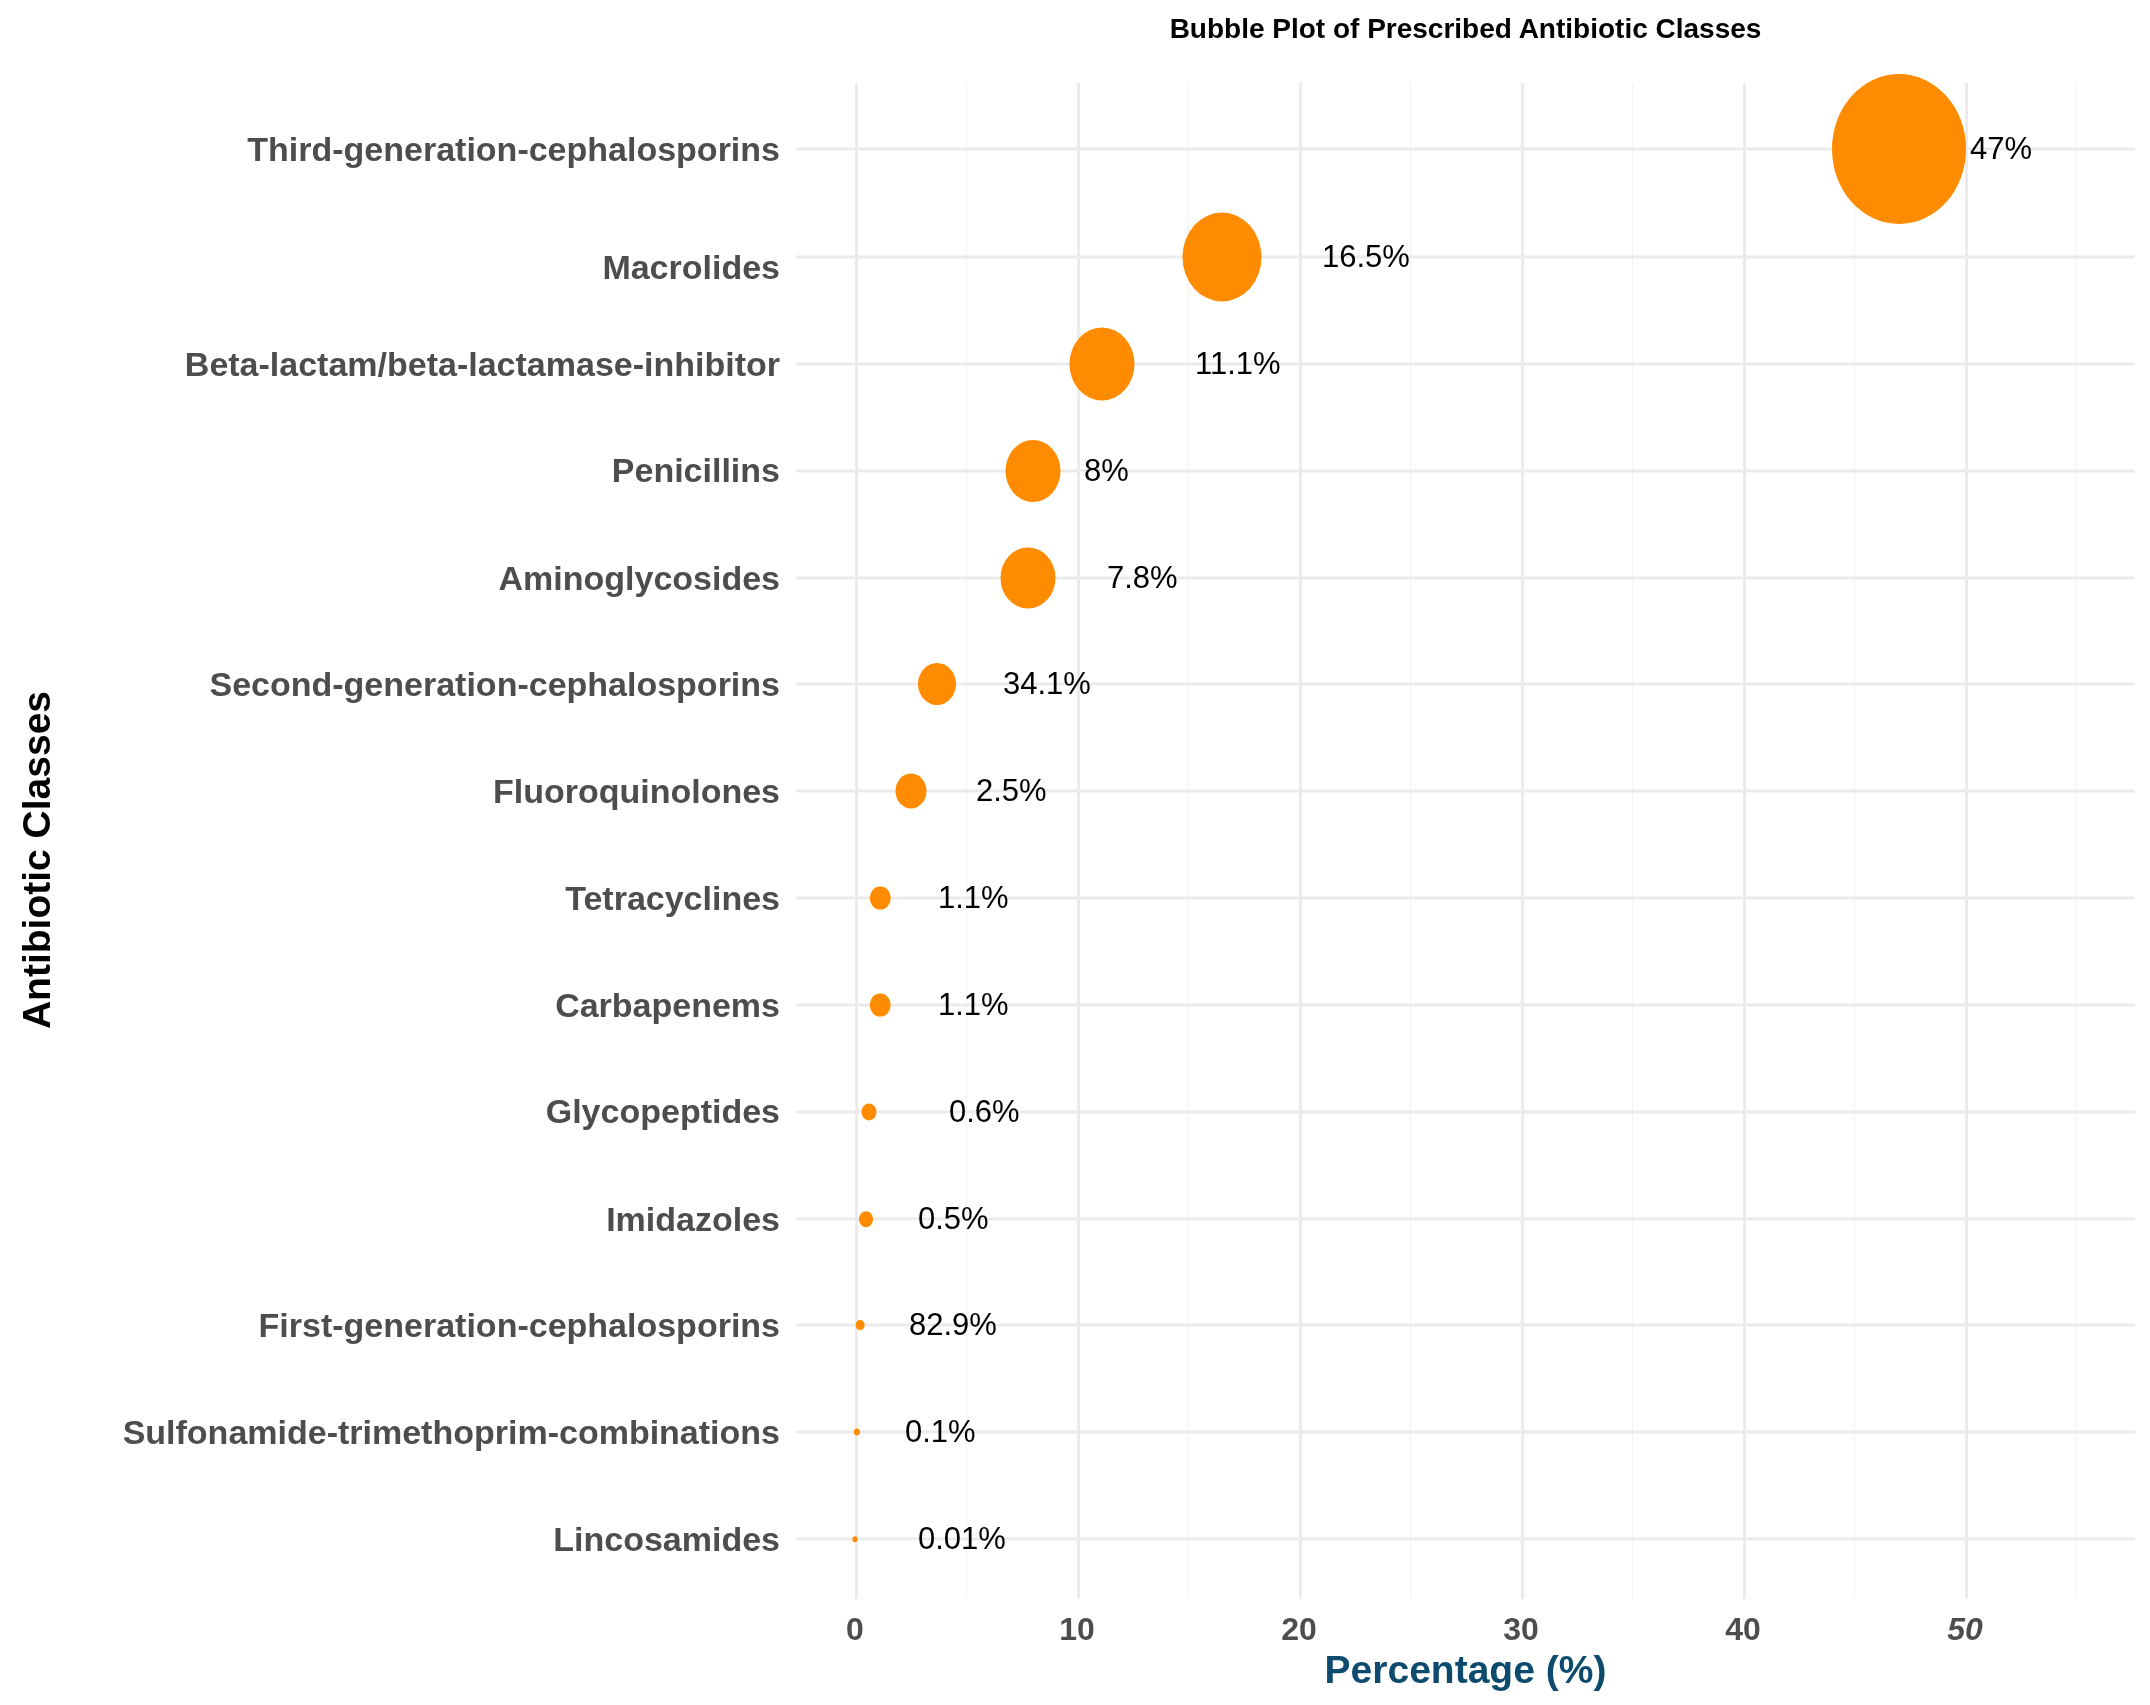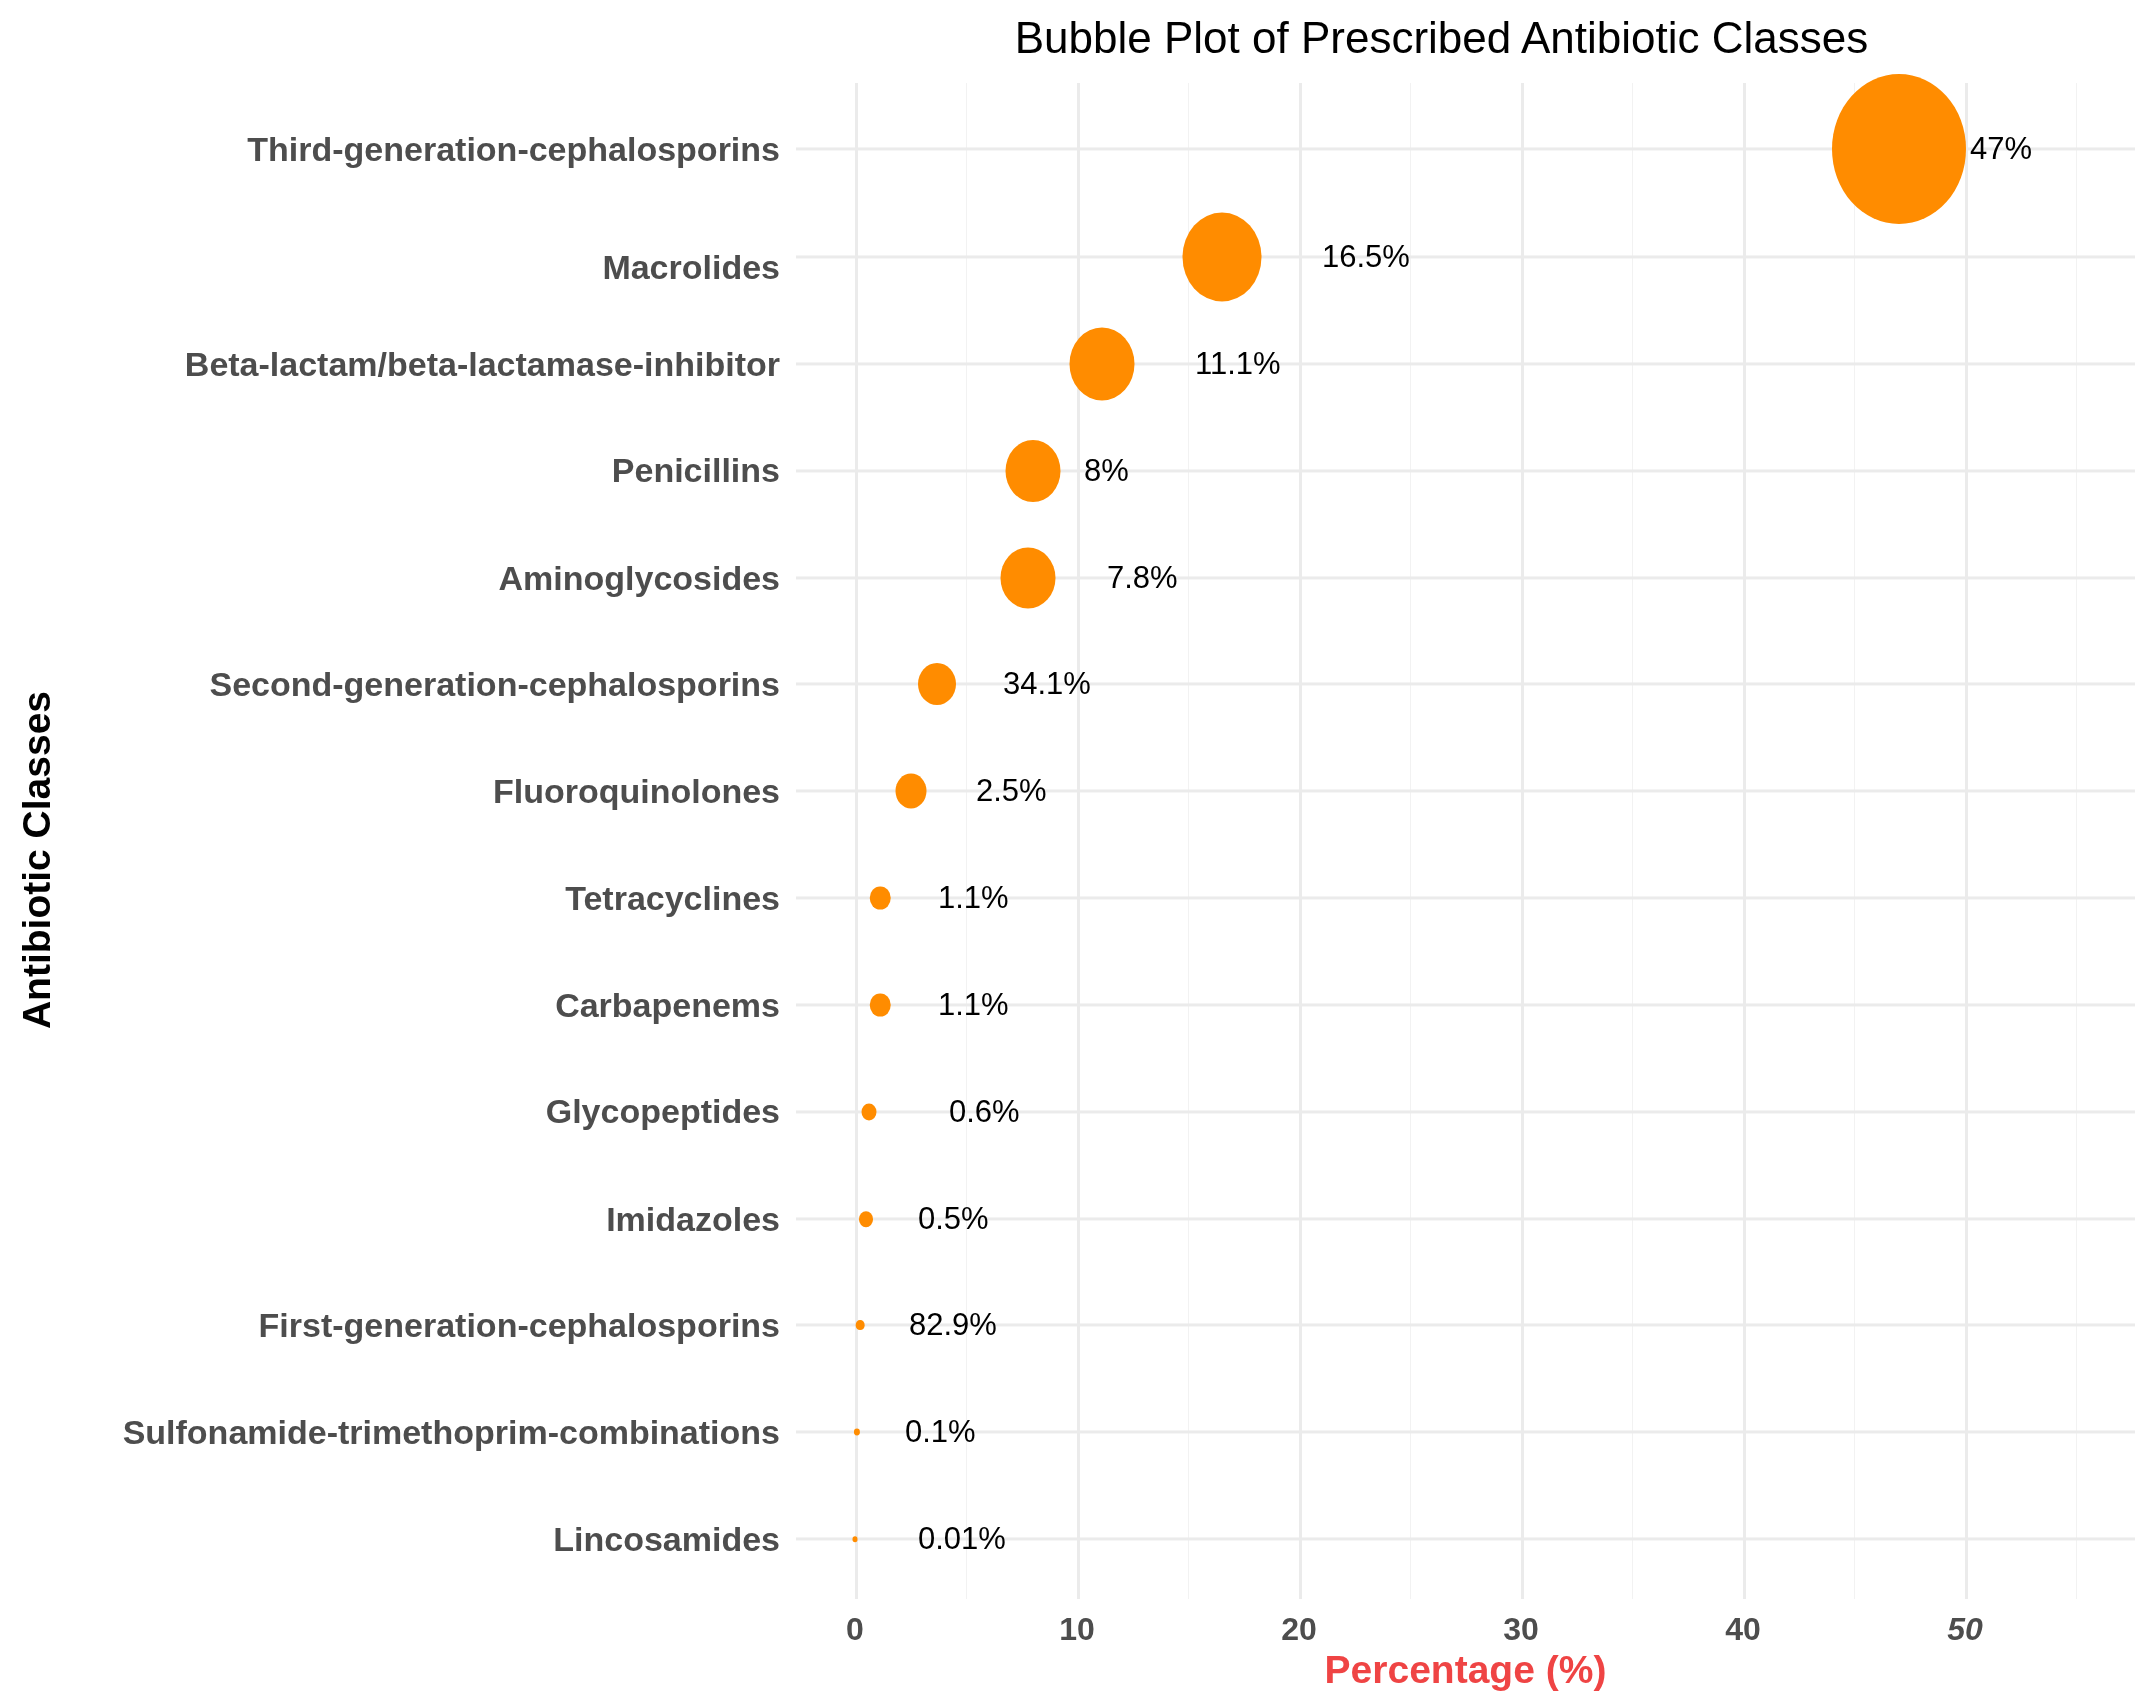--- a/index.html
+++ b/index.html
@@ -1,19 +1,19 @@
 <!DOCTYPE html>
 <html style="font-size:10px"><head>
 <meta charset="utf-8">
 <style>
   html, body { margin:0; padding:0; background:#ffffff; }
   body { width:2151px; height:1706px; position:relative; overflow:hidden; font-family:"Liberation Sans", sans-serif; }
-  .title { position:absolute; left:772px; width:1339px; top:12.5px; text-align:center; font-weight:normal; font-size:44px; color:#000; }
+  .title { position:absolute; left:796px; width:1339px; top:12.5px; text-align:center; font-weight:bold; font-size:28px; color:#000; }
   .ytitle { position:absolute; left:37px; top:860px; transform:translate(-50%,-50%) rotate(-90deg); font-weight:bold; font-size:39px; color:#000; white-space:nowrap; }
-  .xtitle { position:absolute; left:796px; width:1339px; top:1648px; text-align:center; font-weight:bold; font-size:39px; color:#ef4444; }
+  .xtitle { position:absolute; left:796px; width:1339px; top:1648px; text-align:center; font-weight:bold; font-size:39px; color:#0c4a6e; }
   .plot { position:absolute; left:796px; top:83px; width:1339px; height:1516px; }
   .gv { position:absolute; top:0; bottom:0; width:2.5px; background:#ebebeb; }
   .gv.minor { width:1.2px; background:#f2f2f2; }
   .gh { position:absolute; left:0; right:0; height:3.1px; background:#ebebeb; transform:translateY(-50%); }
   .bubble { position:absolute; border-radius:50%; background:#ff8c00; transform:translate(-50%,-50%); }
   .vlabel { position:absolute; transform:translateY(-50%); font-size:31px; color:#000; white-space:nowrap; }
   .ylabel { position:absolute; right:1371px; transform:translateY(-50%); font-weight:bold; font-size:34px; color:#4d4d4d; white-space:nowrap; text-align:right; }
   .xtick { position:absolute; top:1611px; transform:translateX(-50%); font-weight:bold; font-size:32px; color:#4d4d4d; }
 </style>
 </head>

